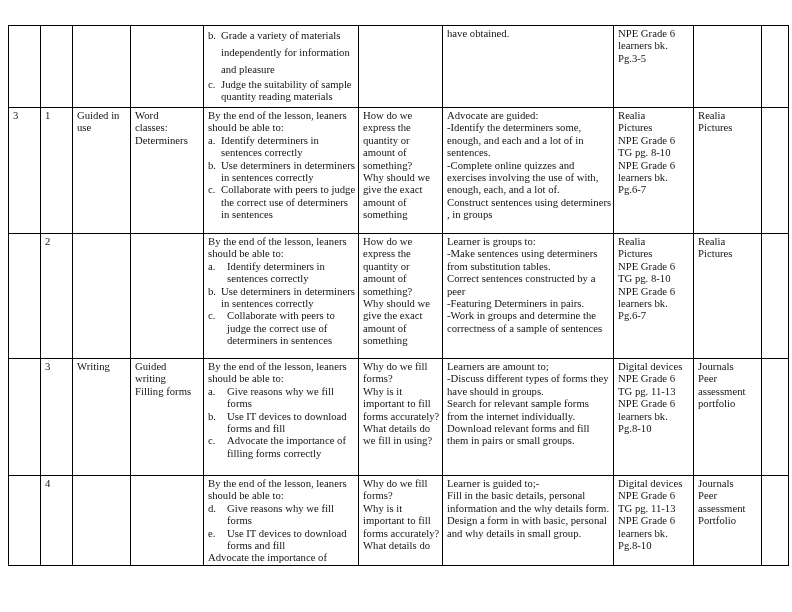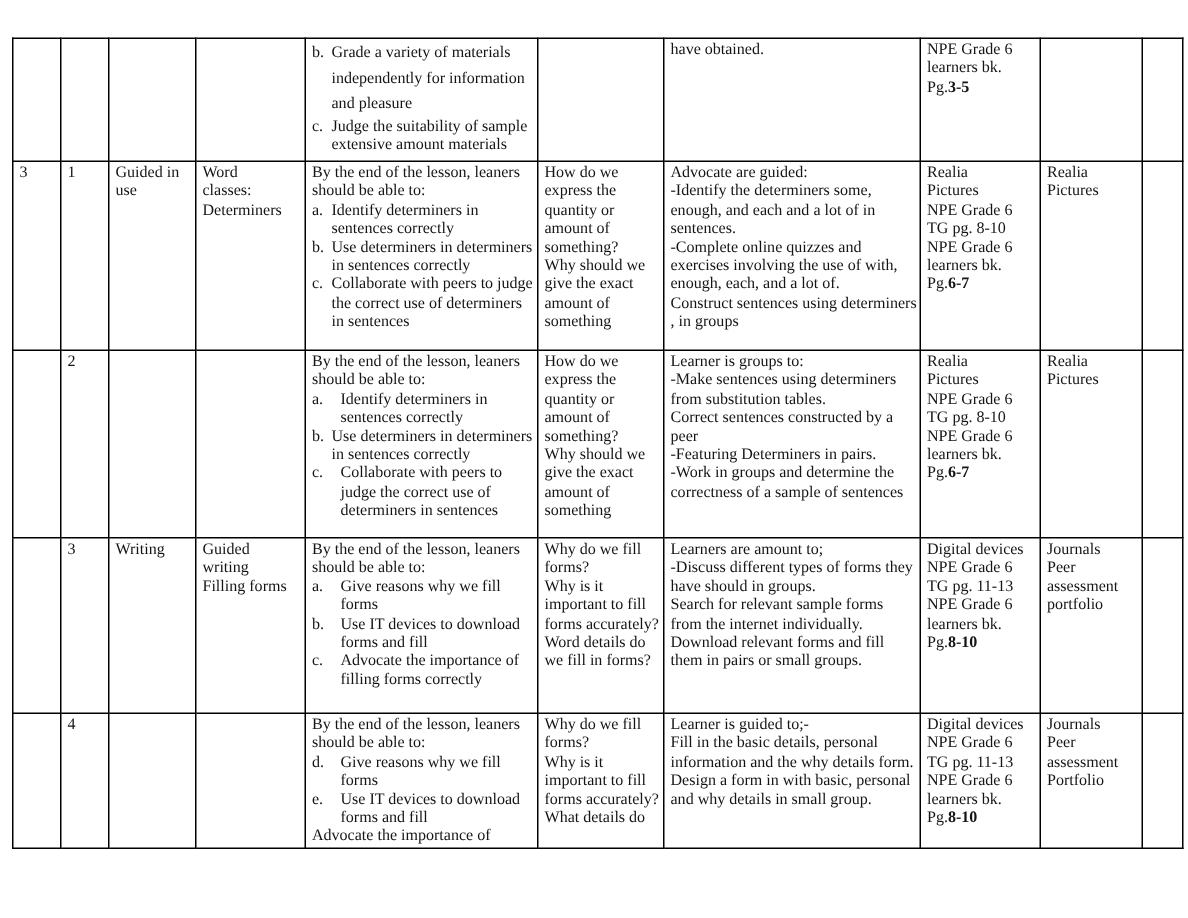--- a/index.html
+++ b/index.html
@@ -32,21 +32,21 @@
     line-height: 12.4px;
     overflow: hidden;
     word-wrap: break-word;
   }
   .blk { margin: 0; }
   .blk.li { display: flex; }
   .mk  { flex: 0 0 13px; }
   .mk.w { flex: 0 0 19px; }
   .tx { flex: 1 1 auto; min-width: 0; }
   .blk.sp { line-height: 17px; }
-  .blk b { font-weight: bold; }
+  .blk b { font-weight: normal; }
 </style>
 </head>
 <body>
 
 <div class="page">
   <table class="plan">
     <colgroup>
         <col style="width: 32px;">
         <col style="width: 32px;">
         <col style="width: 58px;">
@@ -64,21 +64,21 @@
           <td></td>
           <td></td>
           <td></td>
           <td>
             <div class="blk li sp">
               <span class="mk">b.</span>
               <span class="tx">Grade a variety of materials independently for information and pleasure</span>
             </div>
             <div class="blk li">
               <span class="mk">c.</span>
-              <span class="tx">Judge the suitability of sample extensive amount materials</span>
+              <span class="tx">Judge the suitability of sample quantity reading materials</span>
             </div>
           </td>
           <td></td>
           <td>
             <div class="blk"><span class="tx">have obtained.</span></div>
           </td>
           <td>
             <div class="blk"><span class="tx">NPE Grade 6</span></div>
             <div class="blk"><span class="tx">learners bk.</span></div>
             <div class="blk"><span class="tx">Pg.<b>3-5</b></span></div>
@@ -213,21 +213,21 @@
               <span class="tx">Use IT devices to download forms and fill</span>
             </div>
             <div class="blk li">
               <span class="mk w">c.</span>
               <span class="tx">Advocate the importance of filling forms correctly</span>
             </div>
           </td>
           <td>
             <div class="blk"><span class="tx">Why do we fill forms?</span></div>
             <div class="blk"><span class="tx">Why is it important to fill forms accurately?</span></div>
-            <div class="blk"><span class="tx">Word details do we fill in forms?</span></div>
+            <div class="blk"><span class="tx">What details do we fill in using?</span></div>
           </td>
           <td>
             <div class="blk"><span class="tx">Learners are amount to;</span></div>
             <div class="blk"><span class="tx">-Discuss different types of forms they have should in groups.</span></div>
             <div class="blk"><span class="tx">Search for relevant sample forms from the internet individually.</span></div>
             <div class="blk"><span class="tx">Download relevant forms and fill them in pairs or small groups.</span></div>
           </td>
           <td>
             <div class="blk"><span class="tx">Digital devices</span></div>
             <div class="blk"><span class="tx">NPE Grade 6</span></div>

